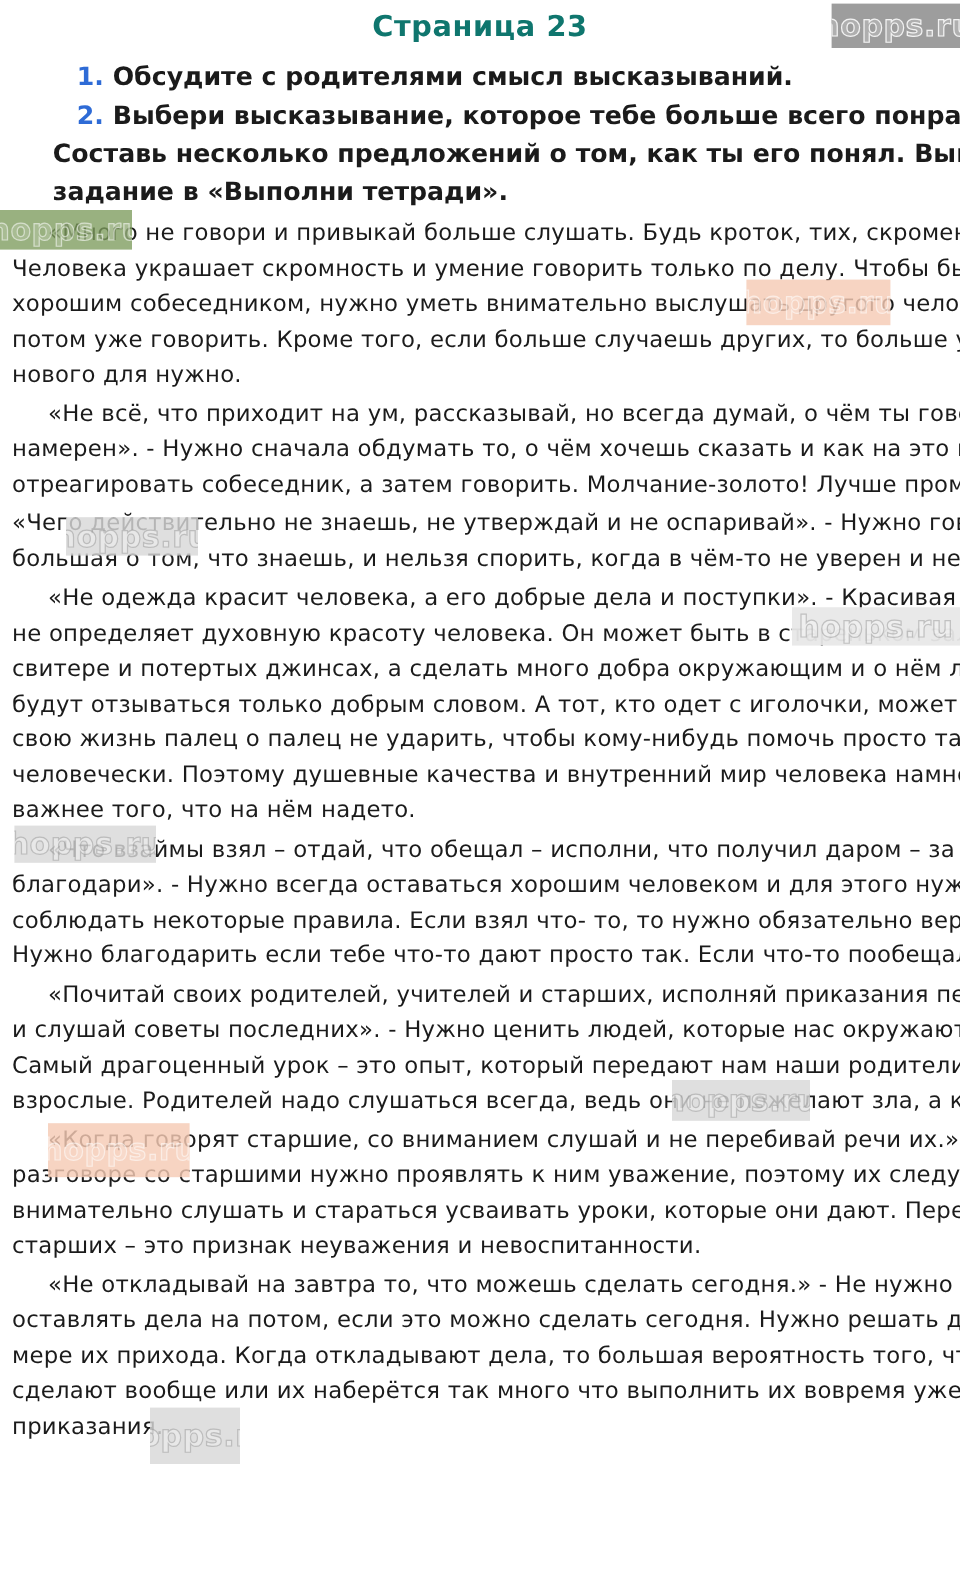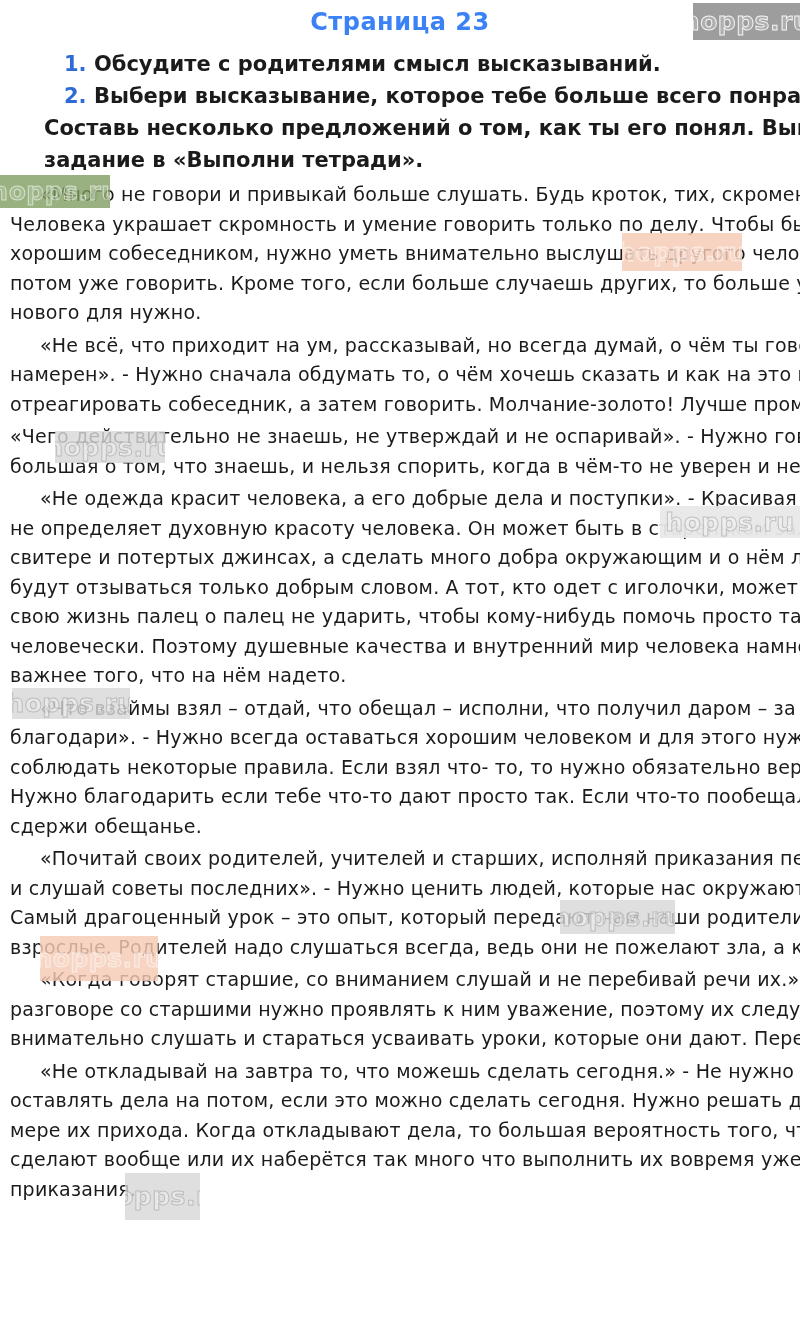--- a/index.html
+++ b/index.html
@@ -58,21 +58,21 @@
   .wmt-faint{
     color:rgba(255,255,255,0.30);
     -webkit-text-stroke:1px rgba(150,150,150,0.50);
   }
 </style>
 </head>
 <body>
 
 <div class="page">
 
-  <div class="title" style="color: #3b82f6;">Страница 23</div>
+  <div class="title" style="color: #0f766e;">Страница 23</div>
 
   <div id="tasks">
       <div class="task">
         <div class="line first"><span style="color: rgb(46, 107, 214);">1. </span><span>Обсудите с родителями смысл высказываний.</span></div>
       </div>
       <div class="task">
         <div class="line first"><span style="color: rgb(46, 107, 214);">2. </span><span>Выбери высказывание, которое тебе больше всего понравилось.</span></div>
         <div class="line"><span>Составь несколько предложений о том, как ты его понял. Выполни</span></div>
         <div class="line"><span>задание в «Выполни тетради».</span></div>
       </div>
@@ -102,32 +102,32 @@
         <div class="line"><span>будут отзываться только добрым словом. А тот, кто одет с иголочки, может за всю</span></div>
         <div class="line"><span>свою жизнь палец о палец не ударить, чтобы кому-нибудь помочь просто так, по-</span></div>
         <div class="line"><span>человечески. Поэтому душевные качества и внутренний мир человека намного</span></div>
         <div class="line"><span>важнее того, что на нём надето.</span></div>
       </div>
       <div class="para indent">
         <div class="line"><span>«Что взаймы взял – отдай, что обещал – исполни, что получил даром – за то</span></div>
         <div class="line"><span>благодари». - Нужно всегда оставаться хорошим человеком и для этого нужно</span></div>
         <div class="line"><span>соблюдать некоторые правила. Если взял что- то, то нужно обязательно вернуть.</span></div>
         <div class="line"><span>Нужно благодарить если тебе что-то дают просто так. Если что-то пообещал,</span></div>
-        <div class="line"><span>сдержи обещанье.</span></div>
       </div>
       <div class="para indent">
         <div class="line"><span>«Почитай своих родителей, учителей и старших, исполняй приказания первых</span></div>
         <div class="line"><span>и слушай советы последних». - Нужно ценить людей, которые нас окружают.</span></div>
         <div class="line"><span>Самый драгоценный урок – это опыт, который передают нам наши родители и</span></div>
         <div class="line"><span>взрослые. Родителей надо слушаться всегда, ведь они не пожелают зла, а к советам</span></div>
       </div>
       <div class="para indent">
         <div class="line"><span>«Когда говорят старшие, со вниманием слушай и не перебивай речи их.» - При</span></div>
         <div class="line"><span>разговоре со старшими нужно проявлять к ним уважение, поэтому их следует</span></div>
         <div class="line"><span>внимательно слушать и стараться усваивать уроки, которые они дают. Перебивать</span></div>
+        <div class="line"><span>старших – это признак неуважения и невоспитанности.</span></div>
       </div>
       <div class="para indent">
         <div class="line"><span>«Не откладывай на завтра то, что можешь сделать сегодня.» - Не нужно</span></div>
         <div class="line"><span>оставлять дела на потом, если это можно сделать сегодня. Нужно решать дела по</span></div>
         <div class="line"><span>мере их прихода. Когда откладывают дела, то большая вероятность того, что их не</span></div>
         <div class="line"><span>сделают вообще или их наберётся так много что выполнить их вовремя уже не</span></div>
         <div class="line"><span>приказания.</span></div>
       </div>
     </div>
 

